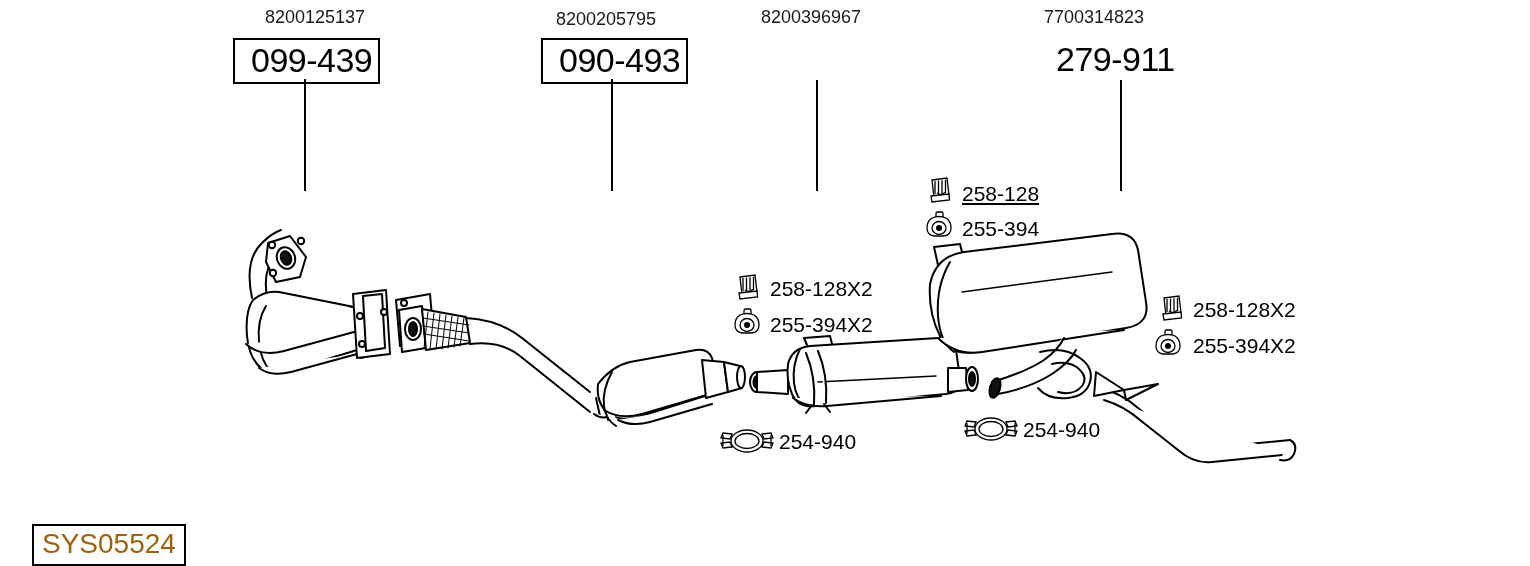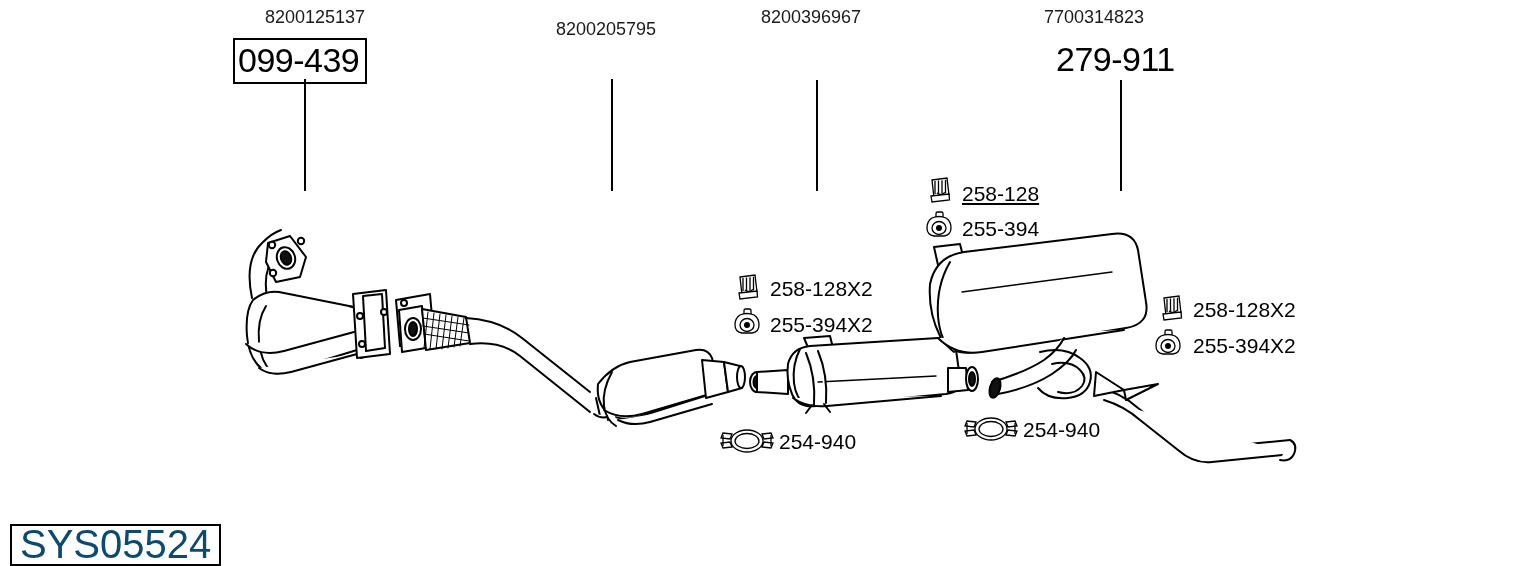--- a/index.html
+++ b/index.html
@@ -22,62 +22,64 @@
     position:absolute;
     font-size:34px;
     line-height:38px;
     white-space:nowrap;
     font-weight:400;
     letter-spacing:-0.5px;
     color:#000;
   }
   .bigpart.boxed{
     border:2px solid #000;
-    padding:1px 6px 3px 3px;
+    padding:1px 6px 3px 16px;
   }
 
   .hwlabel{
     position:absolute;
     font-size:21px;
     line-height:24px;
     white-space:nowrap;
     color:#000;
   }
 
   .syscode{
     position:absolute;
-    font-size:40px;
+    font-size:28px;
     line-height:34px;
     white-space:nowrap;
     border:2px solid #000;
     padding:1px 8px 3px 8px;
-    color:#0c4a6e;
+    color:#a16207;
+    margin-left:22px;
   }
 
   .leader{
     position:absolute;
     width:2px;
     background:#000;
   }
 
   svg.icon{display:block;}
   .iconbox{position:absolute;}
   #artwork{position:absolute;left:0;top:0;}
 </style>
 </head>
 <body>
 
 <div id="stage">
 
   <div class="oem" style="left:265px;top:7px;">8200125137</div>
-  <div class="oem" style="left:556px;top:19px;text-align:center;">8200205795</div>
+  <div class="oem" style="left:556px;top:9px;text-align:center;">8200205795</div>
   <div class="oem" style="left:761px;top:7px;">8200396967</div>
   <div class="oem" style="left:1044px;top:7px;">7700314823</div>
 
   <div class="bigpart boxed" style="left:233px;top:38px;">099-439</div>
+  <div class="bigpart boxed" style="left:541px;top:38px;">090-493</div>
   <div class="bigpart" style="left:1056px;top:40px;">279-911</div>
 
   <div class="leader" style="left:304px;top:79px;height:112px;"></div>
   <div class="leader" style="left:611px;top:79px;height:112px;"></div>
   <div class="leader" style="left:816px;top:80px;height:111px;"></div>
   <div class="leader" style="left:1120px;top:80px;height:111px;"></div>
 
   <div class="iconbox" style="left:925px;top:175px;">
     <svg class="icon" width="30" height="30" viewBox="0 0 30 30">
       <g fill="none" stroke="#000" stroke-width="1.3">

